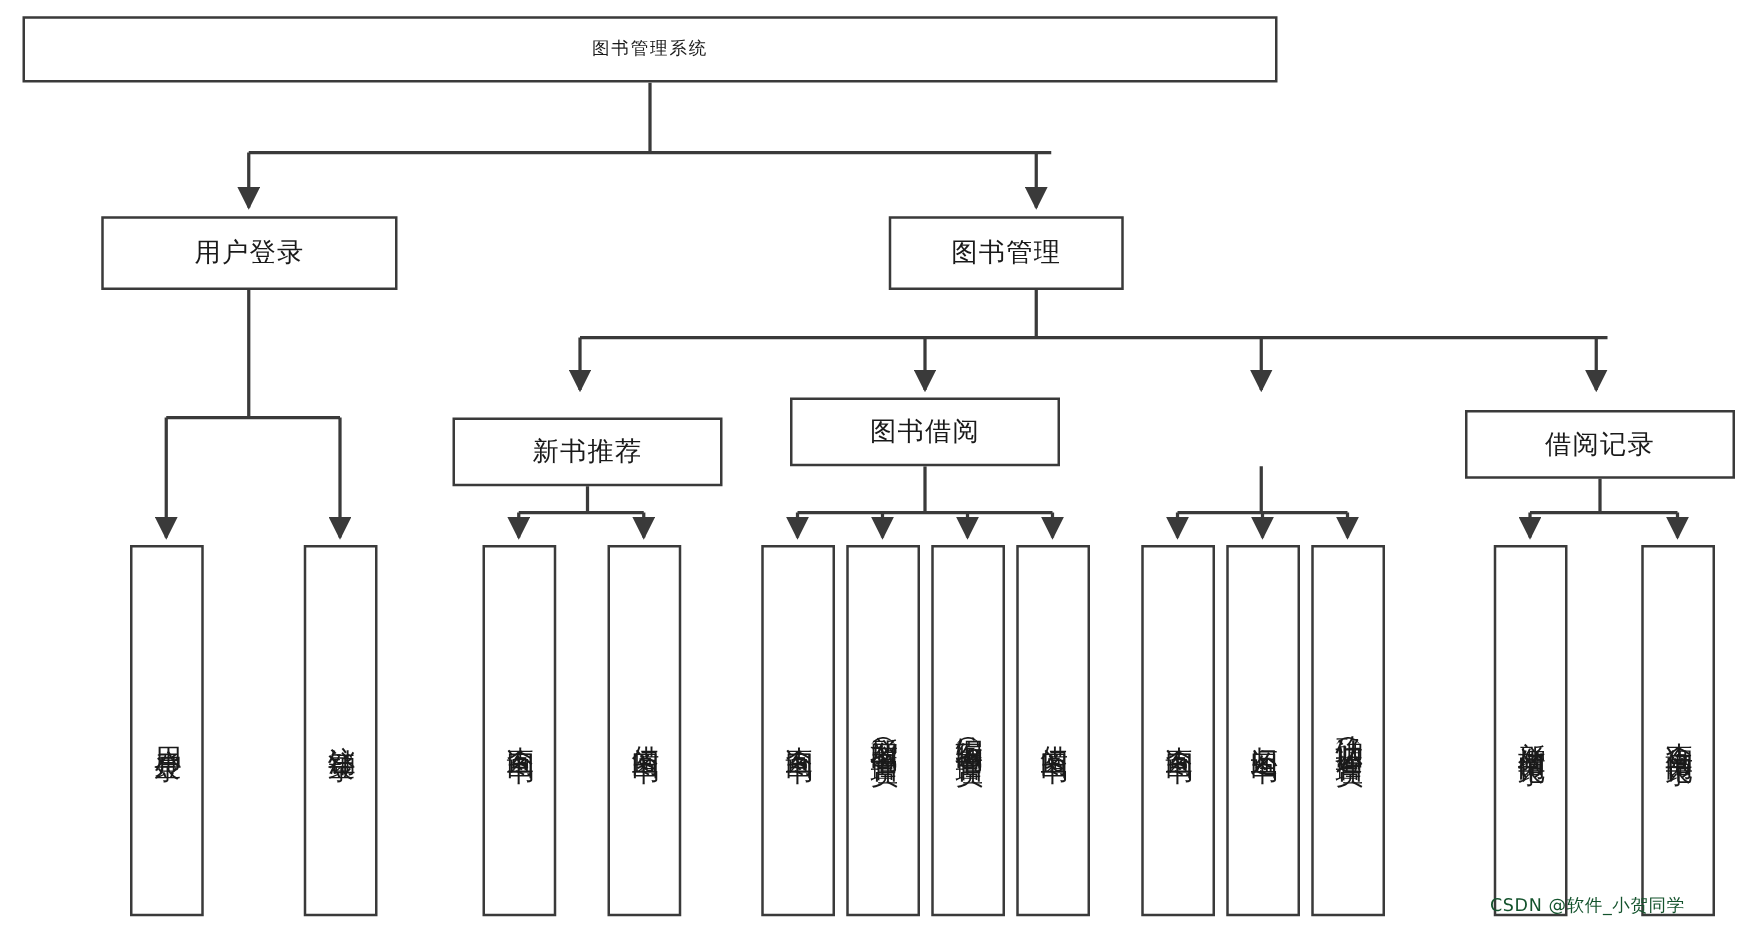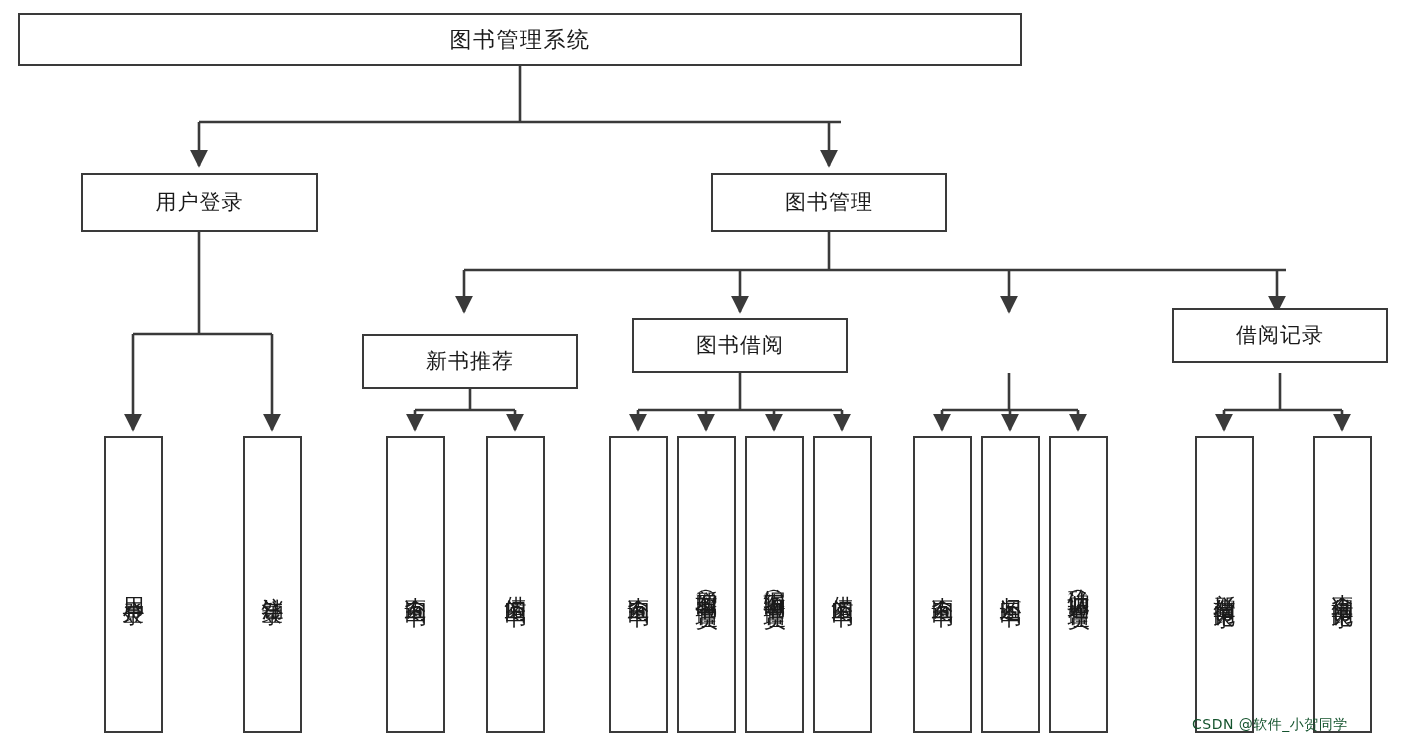--- a/index.html
+++ b/index.html
@@ -35,21 +35,21 @@
     justify-content: center;
     color: #1a1a1a;
   }
   .node.horiz .label {
     font-size: 21px;
     line-height: 1.25;
     letter-spacing: 1px;
     white-space: nowrap;
   }
   .node.root .label {
-    font-size: 22px;
+    font-size: 14px;
     letter-spacing: 1.5px;
   }
   .node.vert {
     align-items: center;
     justify-content: center;
     padding: 6px 0;
   }
   .node.vert .label {
     writing-mode: vertical-rl;
     text-orientation: upright;
@@ -123,31 +123,31 @@
     </g>
   </svg>
 
   <div class="node horiz root" style="left:18px; top:13px; width:1004px; height:53px;">
     <span class="label">图书管理系统</span>
   </div>
 
   <div class="node horiz" style="left:81px; top:173px; width:237px; height:59px;">
     <span class="label">用户登录</span>
   </div>
-  <div class="node horiz" style="left:711px; top:173px; width:236px; height:59px;">
+  <div class="node horiz" style="left:711px; top:173px; width:188px; height:59px;">
     <span class="label">图书管理</span>
   </div>
 
   <div class="node horiz" style="left:362px; top:318px; width:216px; height:55px;margin-top:16px;">
     <span class="label">新书推荐</span>
   </div>
   <div class="node horiz" style="left:632px; top:318px; width:216px; height:55px;">
     <span class="label">图书借阅</span>
   </div>
-  <div class="node horiz" style="left:1172px; top:308px; width:216px; height:55px;justify-content:center;">
+  <div class="node horiz" style="left:1172px; top:328px; width:216px; height:55px;justify-content:center;">
     <span class="label">借阅记录</span>
   </div>
 
   <div class="node vert" style="left:104px; top:436px; width:59px; height:297px;">
     <span class="label">用户登录</span>
   </div>
   <div class="node vert" style="left:243px; top:436px; width:59px; height:297px;">
     <span class="label">注销登录</span>
   </div>
   <div class="node vert" style="left:386px; top:436px; width:59px; height:297px;">

